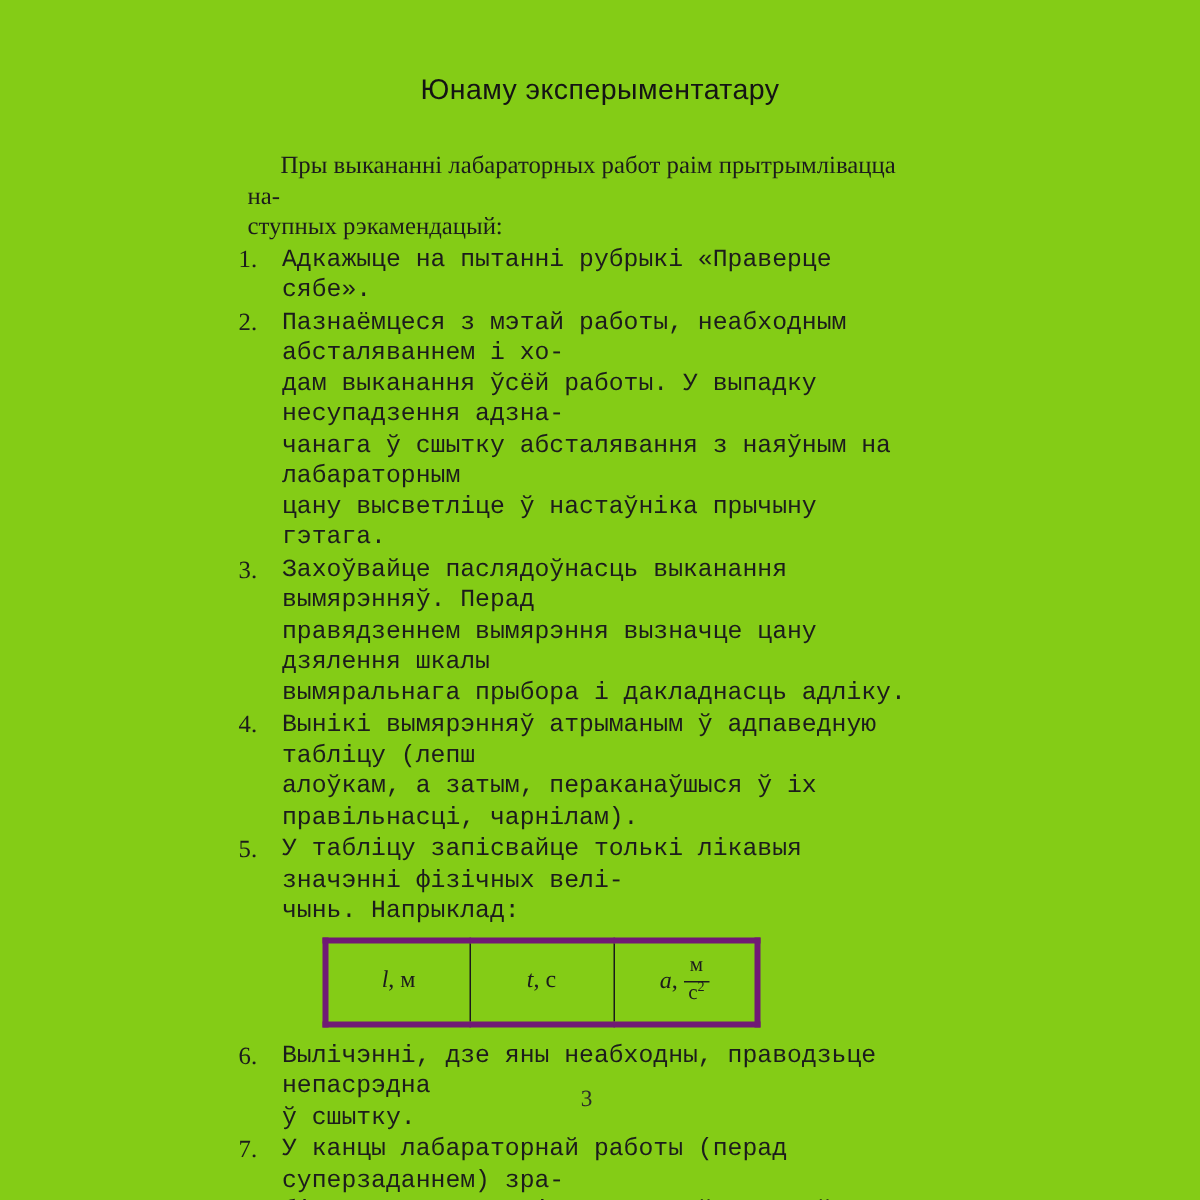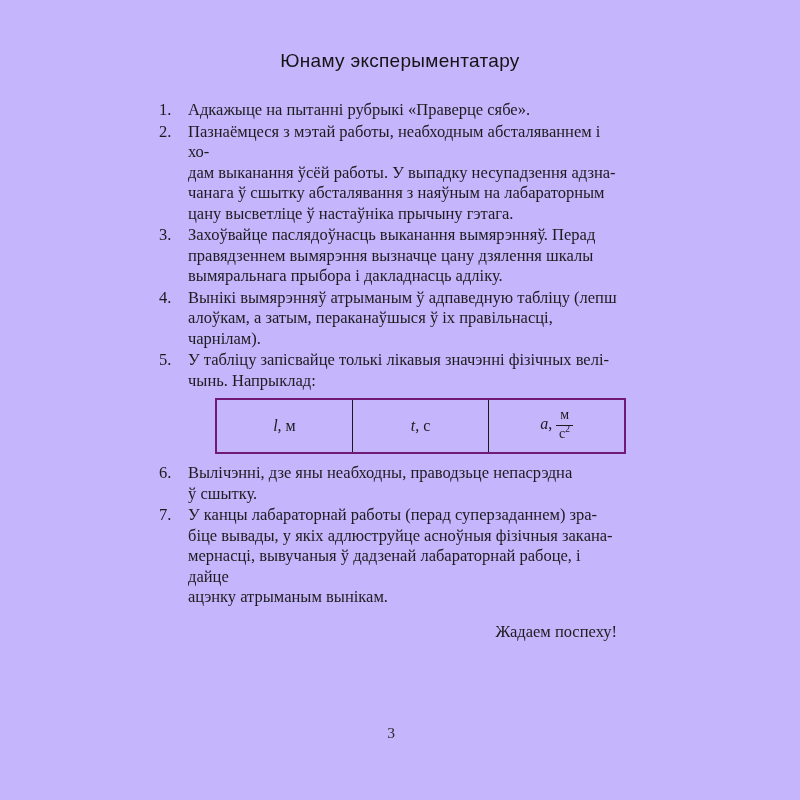--- a/index.html
+++ b/index.html
@@ -1,17 +1,17 @@
 <!DOCTYPE html>
 <html><head>
 <meta charset="utf-8">
 <style>
   html,body{margin:0;padding:0;background:#e8e8e8;}
   .page{
-    width:800px;height:800px;background:#c4b5fd;position:relative;overflow:hidden;
+    width:800px;height:800px;background:#84cc16;position:relative;overflow:hidden;
     font-family:"Liberation Serif",serif;color:#1c1c1c;margin:0 auto;
   }
   .doc-title{
     padding-top:50px;text-align:center;
     font-family:"Liberation Sans",sans-serif;
     font-size:19px;font-weight:500;letter-spacing:.3px;color:#141414;
     line-height:22px;
   }
   .content{
     width:452px;margin-left:165px;margin-top:28px;
@@ -19,26 +19,26 @@
   }
   .intro{
     margin:0;text-indent:22px;white-space:pre-line;
   }
   .rec-list{margin-top:1px;}
   .rec-item{display:flex;margin-top:1px;}
   .rec-item .num{
     flex:none;width:29px;margin-left:-6px;
   }
   .rec-item .txt{
-    flex:1;white-space:pre-line;
+    flex:1;white-space:pre-line;font-family:Liberation Mono, monospace;
   }
   .table-wrap{margin:7px 0 9px 50px;}
   table.example{
-    border-collapse:collapse;width:411px;
-    border:2px solid #701a75;table-layout:fixed;padding-left:25px;
+    border-collapse:collapse;width:292px;
+    border:4px solid #701a75;table-layout:fixed;padding-left:25px;
   }
   table.example th,table.example td{
     border:1.5px solid #1a1a1a;text-align:center;vertical-align:middle;
     font-weight:normal;padding:0;
   }
   table.example th{height:52px;font-size:16px;}
   table.example td{height:44px;font-size:16.5px;}
   .sym{font-style:italic;}
   .frac{
     display:inline-block;vertical-align:middle;text-align:center;
@@ -57,20 +57,22 @@
 </style>
 </head>
 <body>
 
 <div class="page">
 
   <div class="doc-title">Юнаму эксперыментатару</div>
 
   <div class="content">
 
+    <p class="intro">Пры выкананні лабараторных работ раім прытрымлівацца на-
+ступных рэкамендацый:</p>
 
     <div class="rec-list">
 
       <div class="rec-item">
         <div class="num">1.</div>
         <div class="txt">Адкажыце на пытанні рубрыкі «Праверце сябе».</div>
       </div>
 
       <div class="rec-item">
         <div class="num">2.</div>

